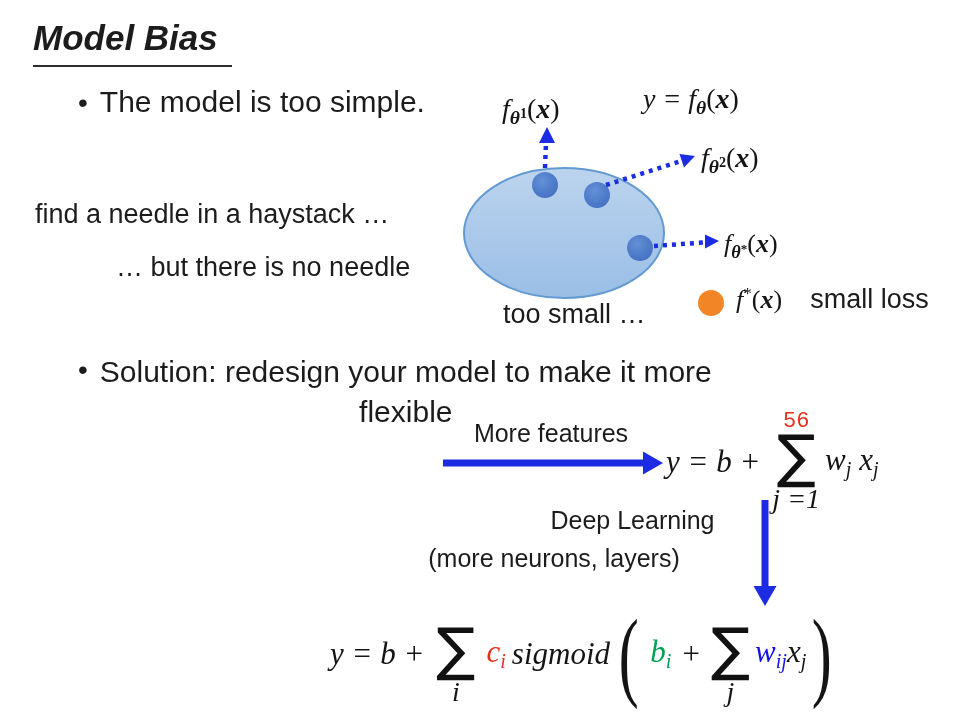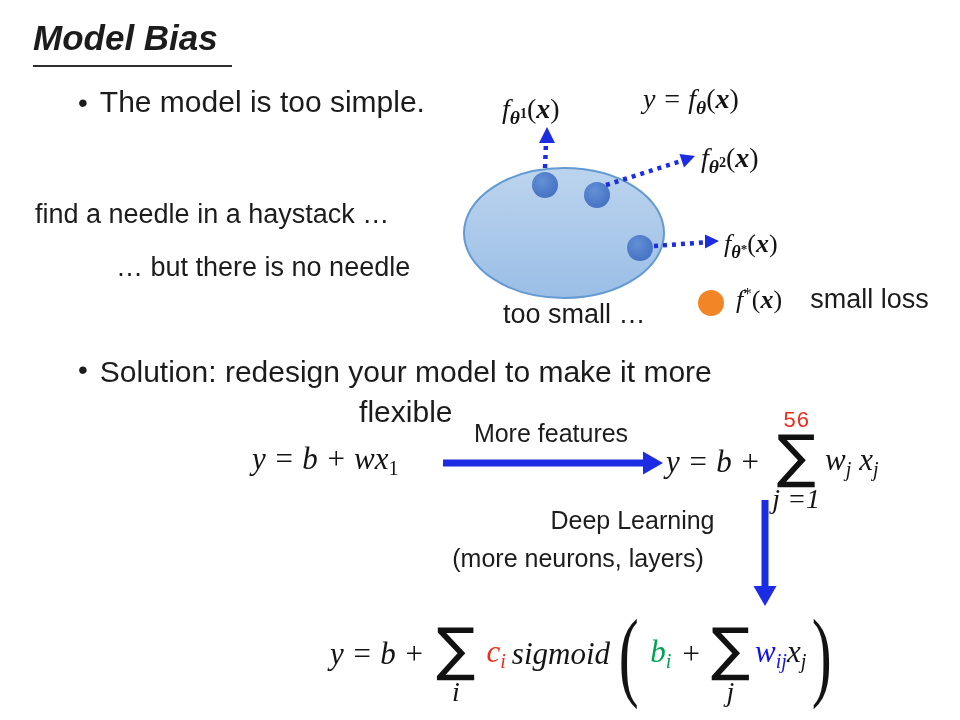--- a/index.html
+++ b/index.html
@@ -130,40 +130,36 @@
   </div>
 
   <div class="abs bullet-row" style="left:78px;top:352px;">
     <span class="bullet-marker">•</span>
     <span class="body-text bullet-lines">
       <div>Solution: redesign your model to make it more</div>
       <div>flexible</div>
     </span>
   </div>
 
-  <span class="math" style="left:252px;top:441px;font-size:31px;">
-    <span>y = b +</span>
-    <span>wx</span><span class="isub up">1</span>
-  </span>
 
   <div class="abs caption" style="left:438px;top:419px;width:226px;">More features</div>
 
   <div class="frow" style="left:666px;top:402px;height:120px;font-size:31px;">
     <span class="mgap-r">y = b +</span>
     <span class="sigstack">
       <span class="sigtop">56</span>
       <span class="sigglyph">∑</span>
       <span class="sigbot">j =1</span>
     </span>
     <span style="margin-left:0;"><span>w</span><span class="isub">j</span></span>
     <span style="margin-left:8px;"><span>x</span><span class="isub">j</span></span>
   </div>
 
   <div class="abs caption" style="left:535px;top:506px;width:195px;">Deep Learning</div>
-  <div class="abs caption" style="left:428px;top:544px;width:300px;">(more neurons, layers)</div>
+  <div class="abs caption" style="left:404px;top:544px;width:300px;">(more neurons, layers)</div>
 
   <div class="frow" style="left:330px;top:598px;height:112px;font-size:31px;">
     <span class="mgap-r">y = b +</span>
     <span class="sigstack nolabel">
       <span class="sigglyph">∑</span>
       <span class="sigbot">i</span>
     </span>
     <span class="red" style="margin:0 6px;"><span>c</span><span class="isub">i</span></span>
     <span class="mgap-r">sigmoid</span>
     <span class="bigparen">(</span>

